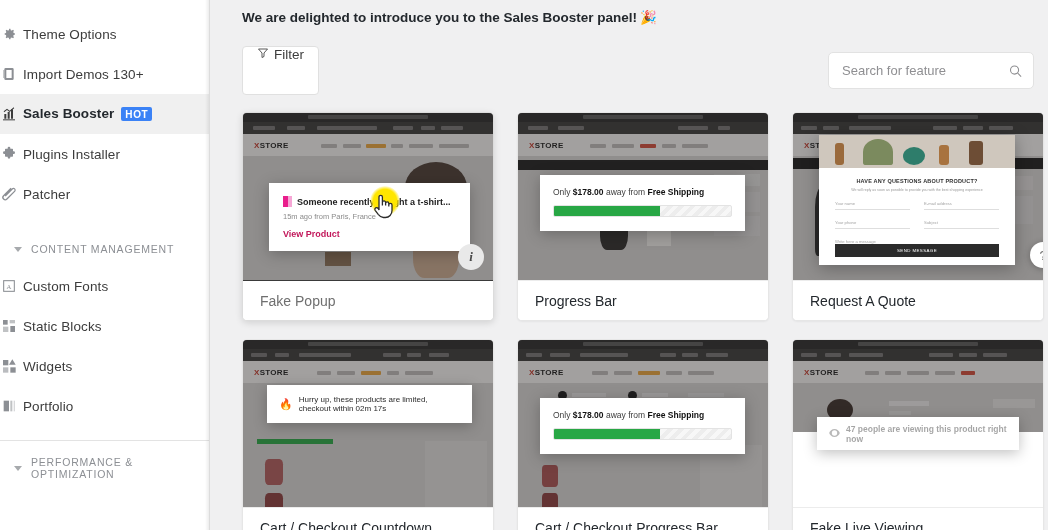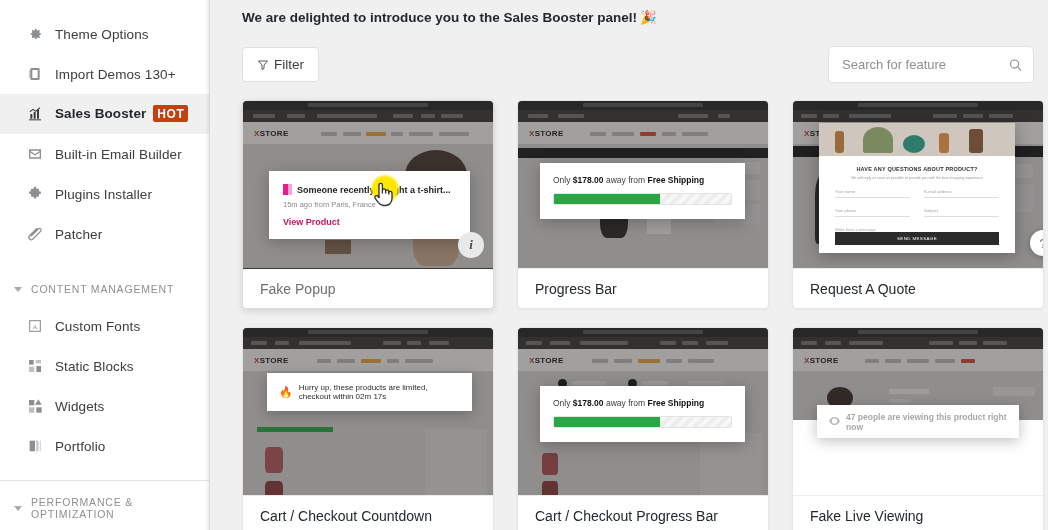--- a/index.html
+++ b/index.html
@@ -11,33 +11,33 @@
   .app { display: flex; width: 1048px; height: 530px; background: #f0f0f1; }
 
   
   .sidebar {
     width: 210px; min-width: 210px; height: 530px;
     background: #fff; border-right: 1px solid #dcdcdc;
     padding-top: 14px; position: relative;
   }
   .nav-item {
     display: flex; align-items: center; height: 40px;
-    padding-left: 26px; gap: 12px; cursor: pointer;
+    gap: 6px; cursor: pointer;
   }
   .nav-item.active { background: #f0f0f0; }
   .nav-ico {
     width: 17px; height: 17px; display: flex; align-items: center;
     justify-content: center; color: #8c8f94; flex: 0 0 17px;
   }
   .nav-ico svg { display: block; }
   .nav-label { font-size: 13.5px; color: #3c3c3c; letter-spacing: .1px; white-space: nowrap; }
   .nav-item.active .nav-label { font-weight: 700; color: #23282d; }
   .badge-hot {
-    display: inline-block; margin-left: 7px; background: #c2410c; color: #fff;
-    font-size: 12px; font-weight: 700; letter-spacing: .6px;
+    display: inline-block; margin-left: 7px; background: #3b82f6; color: #fff;
+    font-size: 10px; font-weight: 700; letter-spacing: .6px;
     padding: 2px 4px 1px; border-radius: 2px; vertical-align: middle;
     position: relative; top: -1px;
   }
   .group-head {
     display: flex; align-items: center; gap: 9px;
     padding: 0 0 0 14px; height: 34px; margin-top: 18px; cursor: pointer;
   }
   .group-head .caret {
     width: 0; height: 0; border-left: 4.5px solid transparent;
     border-right: 4.5px solid transparent; border-top: 5px solid #a7aaad;
@@ -57,23 +57,23 @@
     font-size: 13.5px; font-weight: 700; color: #23282d; line-height: 20px;
   }
   .intro-title .emoji { font-weight: 400; }
   .intro-sub { font-size: 13px; color: #50575e; line-height: 21px; margin-top: 1px; }
 
   .toolbar {
     display: flex; align-items: center; justify-content: space-between;
     margin-top: 18px;
   }
   .filter-btn {
-    display: flex; align-items: center; gap: 5px;
+    display: flex; align-items: flex-start; gap: 5px;
     background: #fff; border: 1px solid #e0e0e0; border-radius: 4px;
-    height: 35px; padding: 0 14px; font-size: 13.5px; color: #3c3c3c;
+    height: 49px; padding: 0 14px; font-size: 13.5px; color: #3c3c3c;
     cursor: pointer;
   }
   .filter-btn svg { display: block; }
   .search-wrap {
     position: relative; width: 206px; height: 37px;
   }
   .search-input {
     width: 100%; height: 100%; border: 1px solid #e2e2e2; border-radius: 5px;
     background: #fff; padding: 0 36px 0 13px; font-size: 13px;
     color: #3c3c3c; font-family: "Liberation Sans", sans-serif; outline: none;
@@ -251,28 +251,20 @@
       <span class="nav-ico" style="color:#3c3c3c">
         <svg width="16" height="16" viewBox="0 0 24 24" fill="currentColor">
             <path d="M3 20h18v1.5H3z"></path>
             <path d="M5 12h3v7H5zM10 9h3v10h-3zM15 5h3v14h-3z"></path>
             <path d="M4 8l5-4 4 3 6-5 .8 1.3L13 9l-4-3-4.2 3.4z"></path>
           </svg>
       </span>
       <span class="nav-label"><span>Sales Booster</span><span class="badge-hot">HOT</span></span>
     </div>
 
-    <div class="nav-item">
-      <span class="nav-ico">
-        <svg width="16" height="16" viewBox="0 0 24 24" fill="currentColor">
-            <path d="M3 5h18v14H3V5zm2 2v.4l7 4.6 7-4.6V7H5zm0 2.8V17h14V9.8l-7 4.6-7-4.6z"></path>
-          </svg>
-      </span>
-      <span class="nav-label">Built-in Email Builder</span>
-    </div>
 
     <div class="nav-item">
       <span class="nav-ico">
         <svg width="16" height="16" viewBox="0 0 24 24" fill="currentColor">
             <path d="M10 3a2 2 0 014 0v1h3a1 1 0 011 1v3h1a2 2 0 010 4h-1v3a1 1 0 01-1 1h-3v1a2 2 0 01-4 0v-1H7a1 1 0 01-1-1v-3H5a2 2 0 010-4h1V5a1 1 0 011-1h3V3z"></path>
           </svg>
       </span>
       <span class="nav-label">Plugins Installer</span>
     </div>
 

